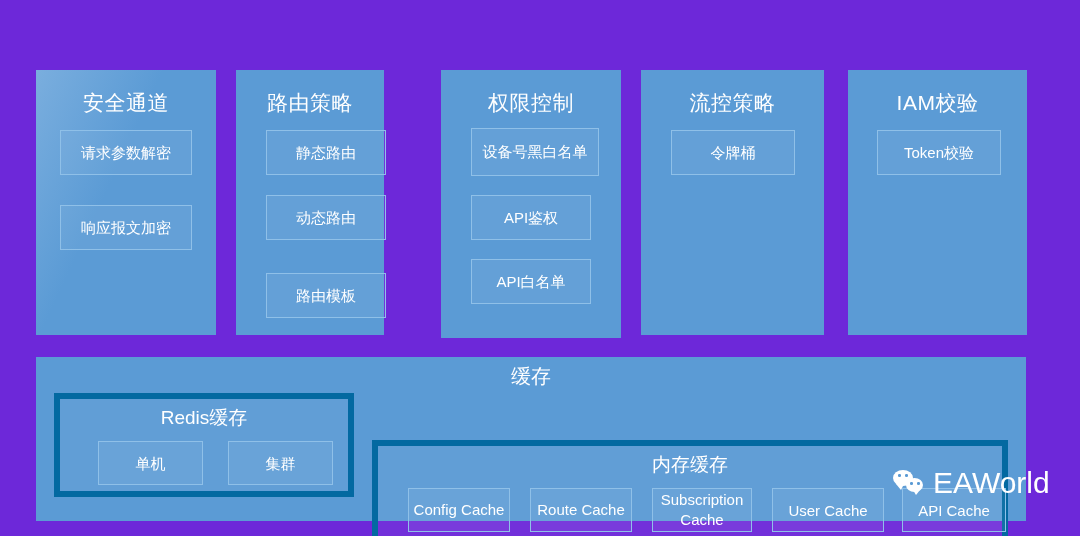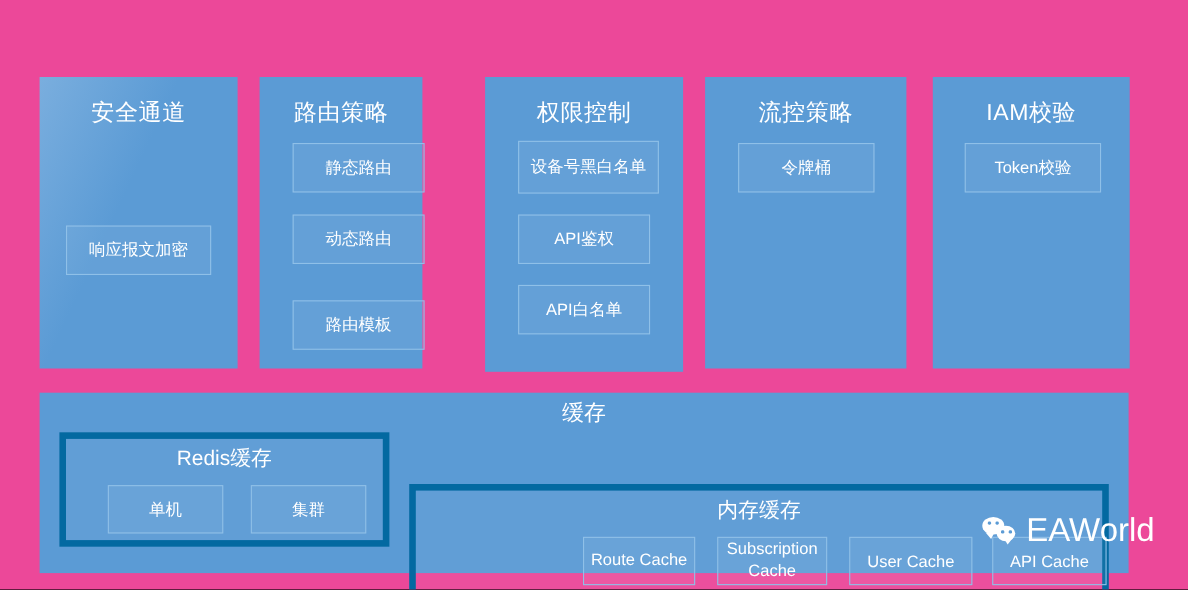--- a/index.html
+++ b/index.html
@@ -13,21 +13,21 @@
     height: 536px;
     position: relative;
     overflow: hidden;
     font-family: "Liberation Sans", "DejaVu Sans", sans-serif;
   }
 
   #canvas {
     position: relative;
     width: 1080px;
     height: 536px;
-    background: #ec4899;
+    background: #6d28d9;
   }
 
   
   .panel {
     position: absolute;
     background: linear-gradient(115deg, #7aaede 0%, #5b9bd5 42%, #5b9bd5 100%);
     box-sizing: border-box;
   }
   .panel.flat {
     background: #5b9bd5;
@@ -161,20 +161,21 @@
   #watermark .wechat-icon .d3 { left: 17px; top: 14px; }
   #watermark .wechat-icon .d4 { left: 24px; top: 14px; }
 </style>
 </head>
 <body>
 
 <div id="canvas">
 
   <div class="panel" style="left:36px; top:70px; width:180px; height:265px;">
     <div class="panel-title">安全通道</div>
+    <div class="chip" style="left:24px; top:60px; width:132px; height:45px;">请求参数解密</div>
     <div class="chip" style="left:24px; top:135px; width:132px; height:45px;">响应报文加密</div>
   </div>
 
   <div class="panel flat" style="left:236px; top:70px; width:148px; height:265px;">
     <div class="panel-title">路由策略</div>
     <div class="chip" style="left:30px; top:60px; width:120px; height:45px;">静态路由</div>
     <div class="chip" style="left:30px; top:125px; width:120px; height:45px;">动态路由</div>
     <div class="chip" style="left:30px; top:203px; width:120px; height:45px;">路由模板</div>
   </div>
 
@@ -200,20 +201,21 @@
     <div id="cache-title">缓存</div>
 
     <div class="subpanel" style="left:18px; top:36px; width:300px; height:104px;">
       <div class="subpanel-title">Redis缓存</div>
       <div class="chip" style="left:38px; top:42px; width:105px; height:44px;">单机</div>
       <div class="chip" style="left:168px; top:42px; width:105px; height:44px;">集群</div>
     </div>
 
     <div class="subpanel" style="left:336px; top:36px; width:636px; height:104px;margin-top:47px;">
       <div class="subpanel-title">内存缓存</div>
+      <div class="chip tall-text" style="left:30px; top:42px; width:102px; height:44px;">Config Cache</div>
       <div class="chip tall-text" style="left:152px; top:42px; width:102px; height:44px;">Route Cache</div>
       <div class="chip tall-text" style="left:274px; top:42px; width:100px; height:44px;">Subscription Cache</div>
       <div class="chip" style="left:394px; top:42px; width:112px; height:44px;">User Cache</div>
       <div class="chip" style="left:524px; top:42px; width:104px; height:44px;">API Cache</div>
     </div>
   </div>
 
   <div id="watermark">
     <span class="wechat-icon">
       <span class="bub b1"></span>

